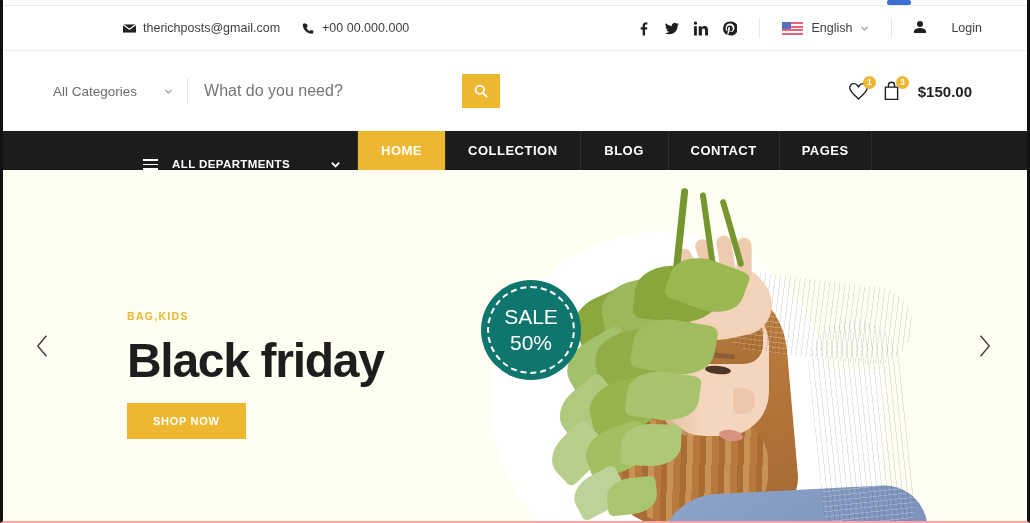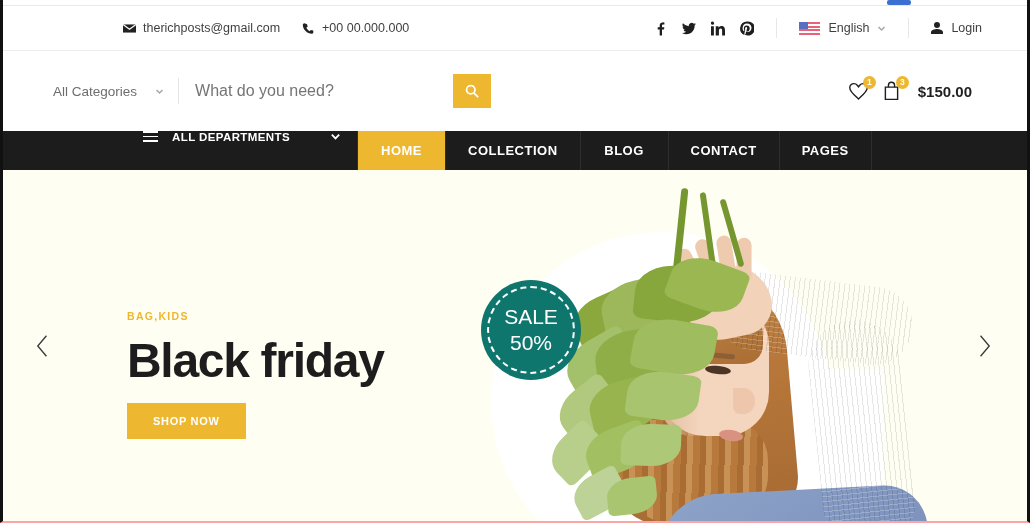--- a/index.html
+++ b/index.html
@@ -109,22 +109,21 @@
     position: absolute; top: 0; left: 0;
     width: 9px; height: 7px;
     background: #5a6ebf;
   }
   .lang-label { color: #3f3f3f; font-size: 12.5px; }
   .chev-sm { width: 9px; height: 9px; flex: none; }
   .chev-sm svg { display: block; width: 9px; height: 9px; stroke: #a8a8a8; fill: none; stroke-width: 2; }
 
   .login {
     display: flex;
-    align-items: center;
-    gap: 8px;
+    gap: 25px;
     padding-left: 22px;
     color: #3f3f3f;
   }
   .login svg { display: block; width: 12px; height: 12px; fill: #222; }
 
   
   .header {
     position: absolute;
     top: 51px; left: 0; right: 0;
     height: 80px;
@@ -143,21 +142,21 @@
 
   .searchwrap {
     margin-left: 50px;
     display: flex;
     align-items: center;
     height: 38px;
   }
   .cat-select {
     display: flex;
     align-items: center;
-    gap: 18px;
+    gap: 27px;
     padding-right: 14px;
     border-right: 1px solid #e4e4e4;
     height: 26px;
   }
   .cat-label { font-size: 13.5px; color: #6d6d6d; white-space: nowrap; }
   .search-input {
     margin-left: 16px;
     font-size: 16px;
     color: #6d28d9;
     border: none;
@@ -214,21 +213,21 @@
     position: absolute;
     top: 131px; left: 0; right: 0;
     height: 39px;
     background: #1c1c1c;
     display: flex;
     align-items: stretch;
   }
   .nav-spacer { width: 124px; flex: none; }
   .departments {
     display: flex;
-    align-items: flex-start;
+    align-items: flex-end;
     gap: 14px;
     padding: 0 16px;
     background: #1c1c1c;
     border-right: 1px solid #2e2e2e;
     color: #ffffff;
     font-size: 11.5px;
     font-weight: bold;
     letter-spacing: 0.4px;
     cursor: pointer;
     white-space: nowrap;

